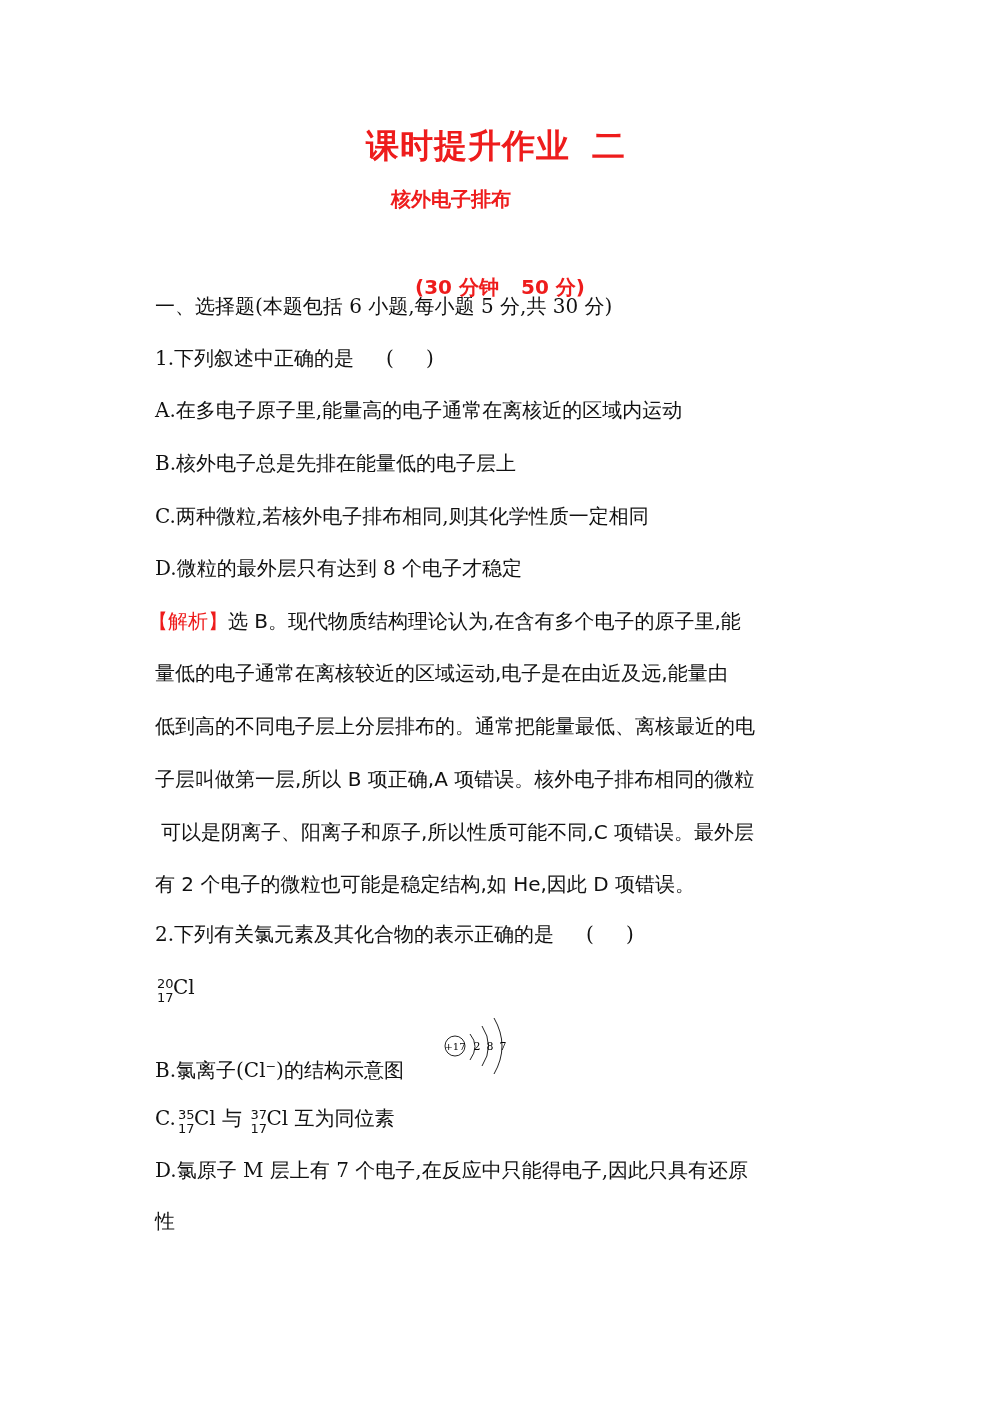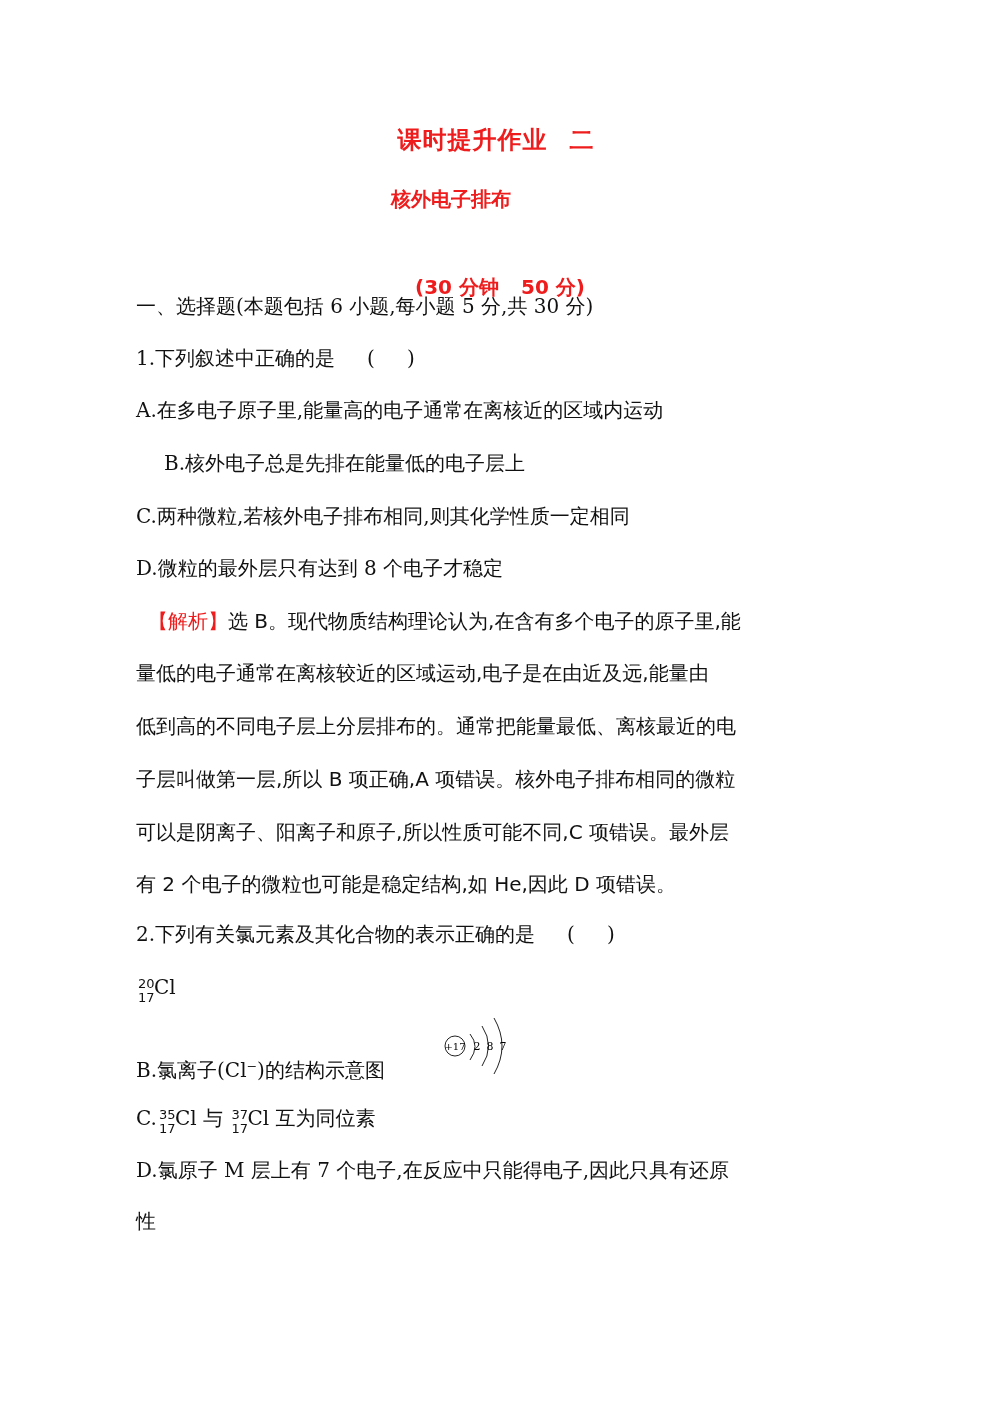--- a/index.html
+++ b/index.html
@@ -1,28 +1,28 @@
 <!DOCTYPE html>
 <html><head>
 <meta charset="utf-8">
 <style>
   html, body { margin: 0; padding: 0; background: #ffffff; }
   body { width: 1000px; height: 1414px; position: relative; overflow: hidden;
          font-family: "DejaVu Serif", "Liberation Serif", serif; color: #111; }
   .title { position: absolute; left: 0; width: 992px; top: 124px; text-align: center;
-           font-family: "DejaVu Sans", sans-serif; font-weight: bold; font-size: 24px;
+           font-family: "DejaVu Sans", sans-serif; font-weight: bold; font-size: 33px;
            color: #ee1c1c; letter-spacing: 1px; }
   .title .num { margin-left: 22px; }
   .subtitle { position: absolute; left: 0; width: 880px; top: 186px; text-align: center;
               padding-left: 22px; box-sizing: border-box;
               font-family: "DejaVu Sans", sans-serif; font-weight: bold; font-size: 20px; color: #ee1c1c; }
   .time { position: absolute; left: 0; width: 1000px; top: 238px; text-align: center;
           font-family: "DejaVu Sans", sans-serif; font-weight: bold; font-size: 20px; color: #ee1c1c; margin-top: 36px; }
   .time .gap { display: inline-block; width: 22px; }
-  .line { position: absolute; left: 136px; font-size: 20px; white-space: nowrap; line-height: 26px; }
+  .line { position: absolute; left: 155px; font-size: 20px; white-space: nowrap; line-height: 26px; }
   .sans { font-family: "DejaVu Sans", sans-serif; }
   .red { color: #ee1c1c; }
   .paren-gap { display: inline-block; width: 32px; }
   .nuc { display: inline-block; position: relative; width: 18px; height: 26px; vertical-align: top; }
   .nuc .sup { position: absolute; top: -3px; left: 2px; font-size: 13px; font-family: "DejaVu Sans", sans-serif; }
   .nuc .sub { position: absolute; top: 11px; left: 2px; font-size: 13px; font-family: "DejaVu Sans", sans-serif; }
   .diagram { position: absolute; left: 440px; top: 1016px; width: 80px; height: 60px; }
 </style>
 </head>
 <body>
@@ -34,31 +34,31 @@
 <div class="time">
   <span>(30 分钟</span><span class="gap"></span><span>50 分)</span>
 </div>
 
 <div class="line" style="top:293px;">一、选择题(本题包括 6 小题,每小题 5 分,共 30 分)</div>
 
 <div class="line" style="top:345px;">
   <span>1.下列叙述中正确的是</span><span class="paren-gap"></span><span>(</span><span class="paren-gap"></span><span>)</span>
 </div>
 <div class="line" style="top:397px;">A.在多电子原子里,能量高的电子通常在离核近的区域内运动</div>
-<div class="line" style="top:450px;margin-left:28px;">B.核外电子总是先排在能量低的电子层上</div>
+<div class="line" style="top:450px;">B.核外电子总是先排在能量低的电子层上</div>
 <div class="line" style="top:503px;">C.两种微粒,若核外电子排布相同,则其化学性质一定相同</div>
 <div class="line" style="top:555px;">D.微粒的最外层只有达到 8 个电子才稳定</div>
 
 <div class="line sans" style="left:148px; top:608px;">
   <span class="red">【解析】</span><span>选 B。现代物质结构理论认为,在含有多个电子的原子里,能</span>
 </div>
 <div class="line sans" style="top:660px;">量低的电子通常在离核较近的区域运动,电子是在由近及远,能量由</div>
 <div class="line sans" style="top:713px;">低到高的不同电子层上分层排布的。通常把能量最低、离核最近的电</div>
 <div class="line sans" style="top:766px;">子层叫做第一层,所以 B 项正确,A 项错误。核外电子排布相同的微粒</div>
-<div class="line sans" style="top:819px;">可以是阴离子、阳离子和原子,所以性质可能不同,C 项错误。最外层</div>
+<div class="line sans" style="top:819px;margin-left:6px;">可以是阴离子、阳离子和原子,所以性质可能不同,C 项错误。最外层</div>
 <div class="line sans" style="top:871px;">有 2 个电子的微粒也可能是稳定结构,如 He,因此 D 项错误。</div>
 
 <div class="line" style="top:921px;">
   <span>2.下列有关氯元素及其化合物的表示正确的是</span><span class="paren-gap"></span><span>(</span><span class="paren-gap"></span><span>)</span>
 </div>
 
 <div class="line" style="top:974px;">
   <span class="nuc"><span class="sup">20</span><span class="sub">17</span></span><span>Cl</span>
 </div>
 

